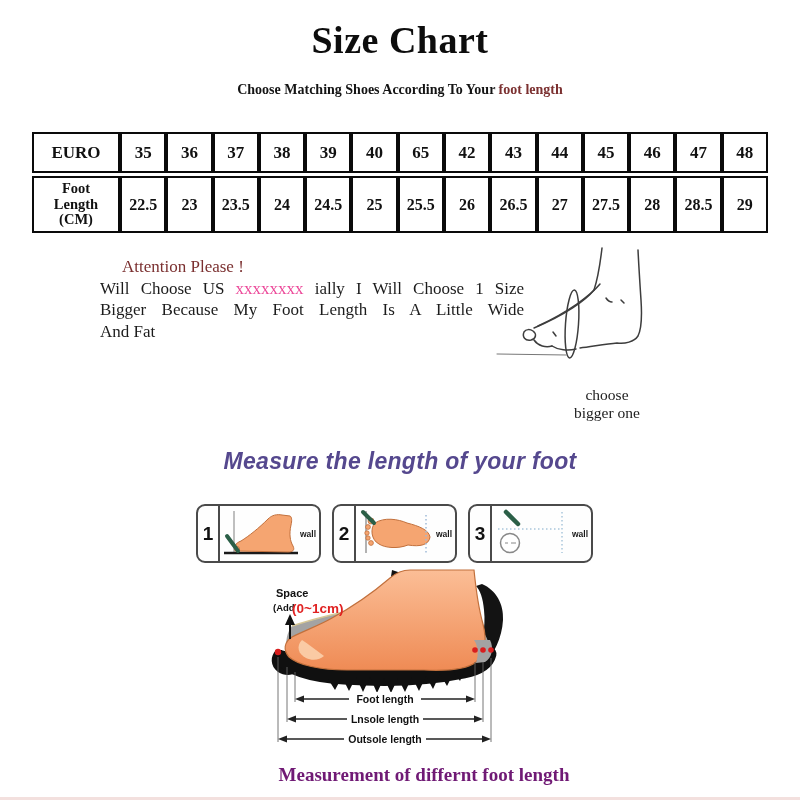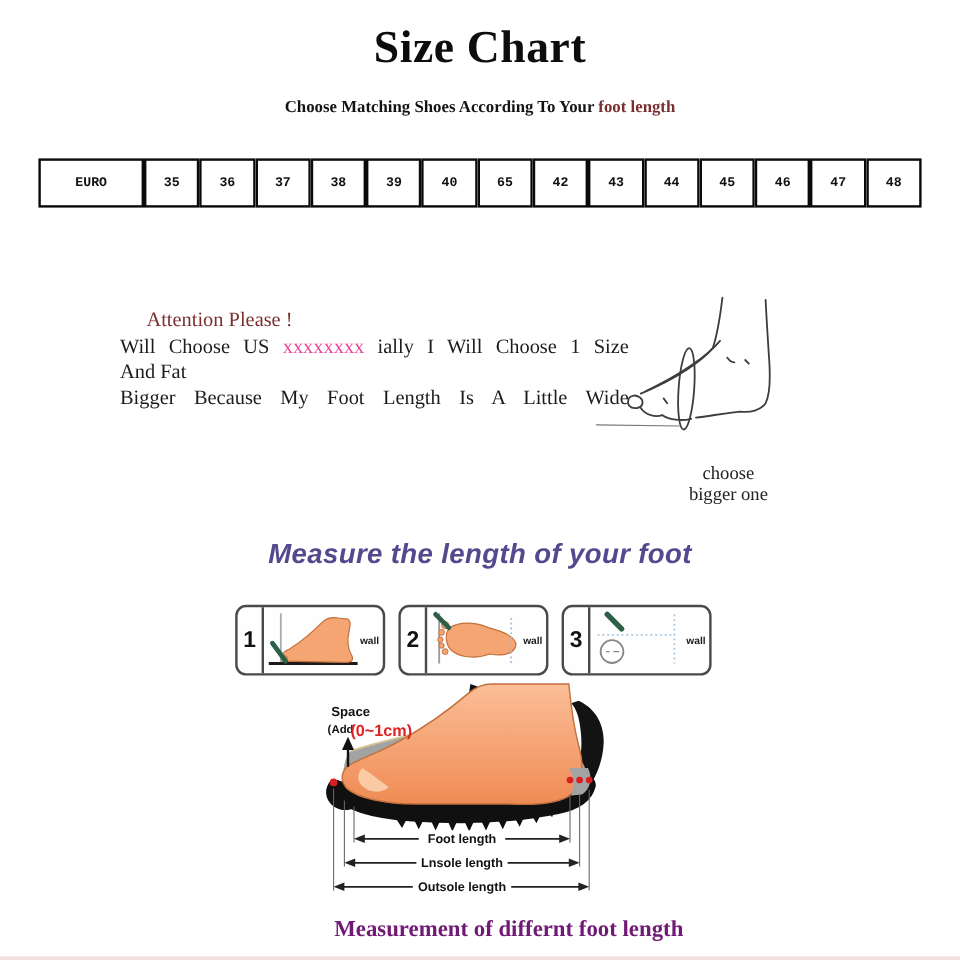--- a/index.html
+++ b/index.html
@@ -9,21 +9,21 @@
   }
   .abs{position:absolute;}
   
   .title{top:18px;left:0;right:0;text-align:center;font-size:38px;font-weight:bold;color:#0d0d0d;letter-spacing:0.5px;}
   .subtitle{top:82px;left:0;right:0;text-align:center;font-size:14px;font-weight:bold;color:#141414;}
   .subtitle .accent{color:#7B3030;}
   
   .tablewrap{left:32px;top:129px;width:736px;}
   table.size{width:100%;border-collapse:separate;border-spacing:0 3px;table-layout:fixed;}
   table.size td{border:2px solid #0a0a0a;text-align:center;vertical-align:middle;font-weight:bold;padding:0;background:#fff;}
-  tr.r1 td{height:37px;font-size:11px;font-family:Liberation Mono, monospace;}
+  tr.r1 td{height:37px;font-size:17px;}
   tr.r2 td{height:53px;font-size:16px;}
   td.rowlabel{font-size:16px;}
   tr.r2 td.rowlabel{font-size:14.5px;line-height:1.1;white-space:pre-line;}
   
   .attention{left:100px;top:256px;width:424px;font-size:17px;line-height:21.6px;color:#1c1c1c;}
   .att-line{text-align:left;}
   .att-line.just{text-align:justify;text-align-last:justify;}
   .att-line.ind{padding-left:58px;}
   .att-line.lead{padding-left:22px;}
   .c-black{color:#1c1c1c;}
@@ -77,29 +77,48 @@
           <td>40</td>
           <td>65</td>
           <td>42</td>
           <td>43</td>
           <td>44</td>
           <td>45</td>
           <td>46</td>
           <td>47</td>
           <td>48</td>
         </tr>
+    <tr class="r2" id="row-length">
+      <td class="rowlabel">Foot
+Length
+(CM)</td>
+    <td>22.5</td>
+          <td>23</td>
+          <td>23.5</td>
+          <td>24</td>
+          <td>24.5</td>
+          <td>25</td>
+          <td>25.5</td>
+          <td>26</td>
+          <td>26.5</td>
+          <td>27</td>
+          <td>27.5</td>
+          <td>28</td>
+          <td>28.5</td>
+          <td>29</td>
+        </tr>
   </tbody>
     </table>
 </div>
 
 <div class="abs attention" id="attention">
     <div class="att-line lead"><span class="c-maroon">Attention Please !</span></div>
     <div class="att-line just"><span class="c-black">Will Choose US </span><span class="c-red">xxxxxxxx</span><span class="c-black"> ially I Will Choose 1 Size</span></div>
+    <div class="att-line just"><span class="c-black">Bigger Because My Foot Length Is A Little Wide</span></div>
     <div class="att-line "><span class="c-black">And Fat</span></div>
-    <div class="att-line just"><span class="c-black">Bigger Because My Foot Length Is A Little Wide</span></div>
   </div>
 
 <svg class="abs sketch" viewBox="0 0 210 150">
   <g fill="none" stroke="#3d3d3d" stroke-width="1.5" stroke-linecap="round">
     <path d="M112,8 C110,25 108,38 104,50"></path>
     <path d="M148,10 C149,30 150,45 151,60 C152,75 152,88 148,96 C144,102 135,104 127,103 C115,104 100,107 90,108"></path>
     <path d="M110,44 C100,56 78,72 48,86"></path>
     <path d="M104,50 C96,60 75,75 44,88"></path>
     <path d="M34,92 C32,97 35,101 41,100 C46,99 47,94 43,91 C40,89 36,89 34,92"></path>
     <path d="M44,100 C48,106 56,108 62,106"></path>

